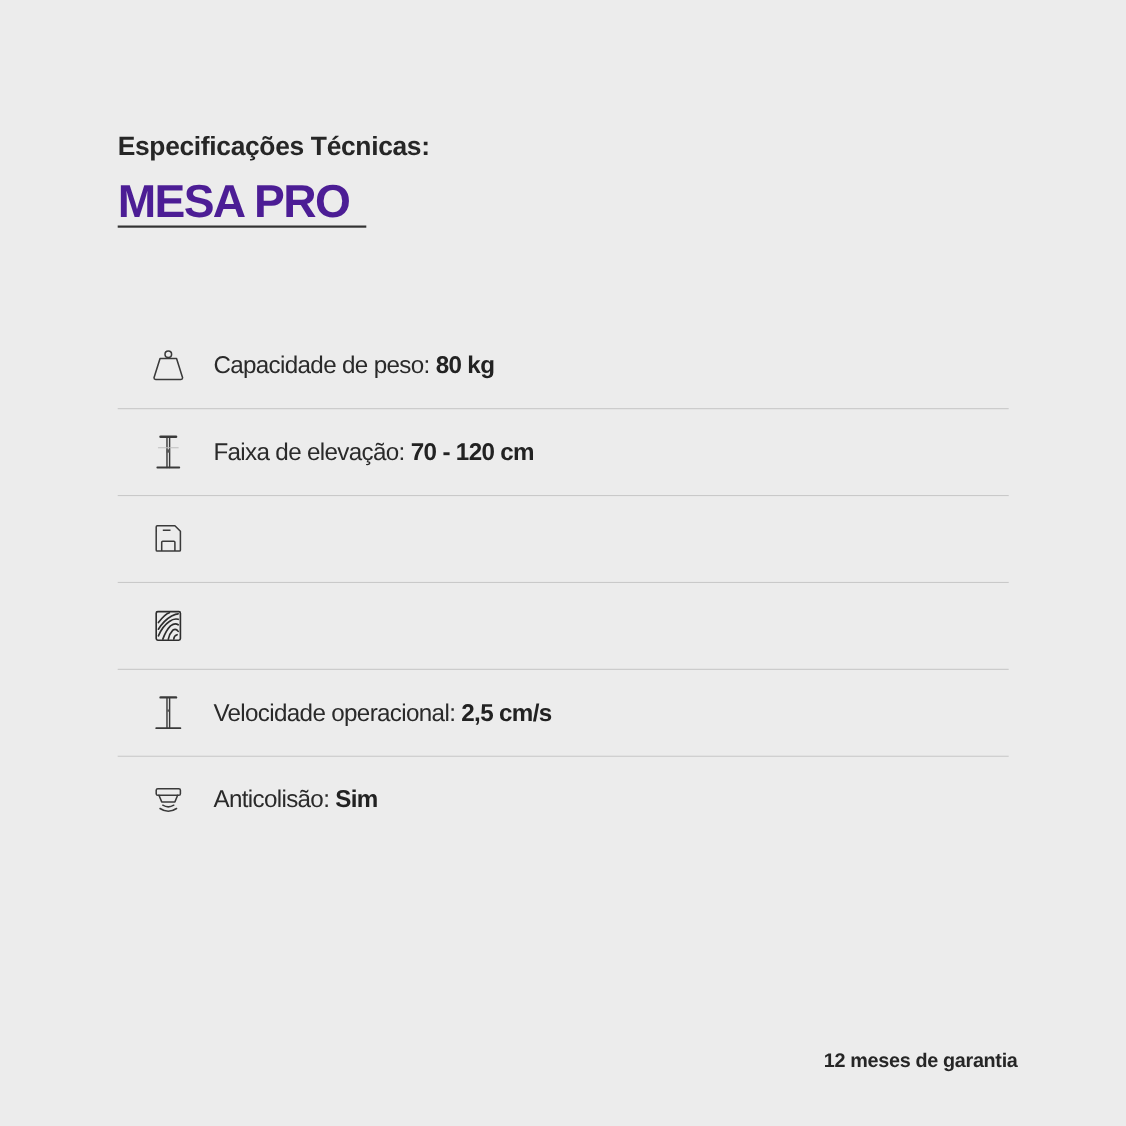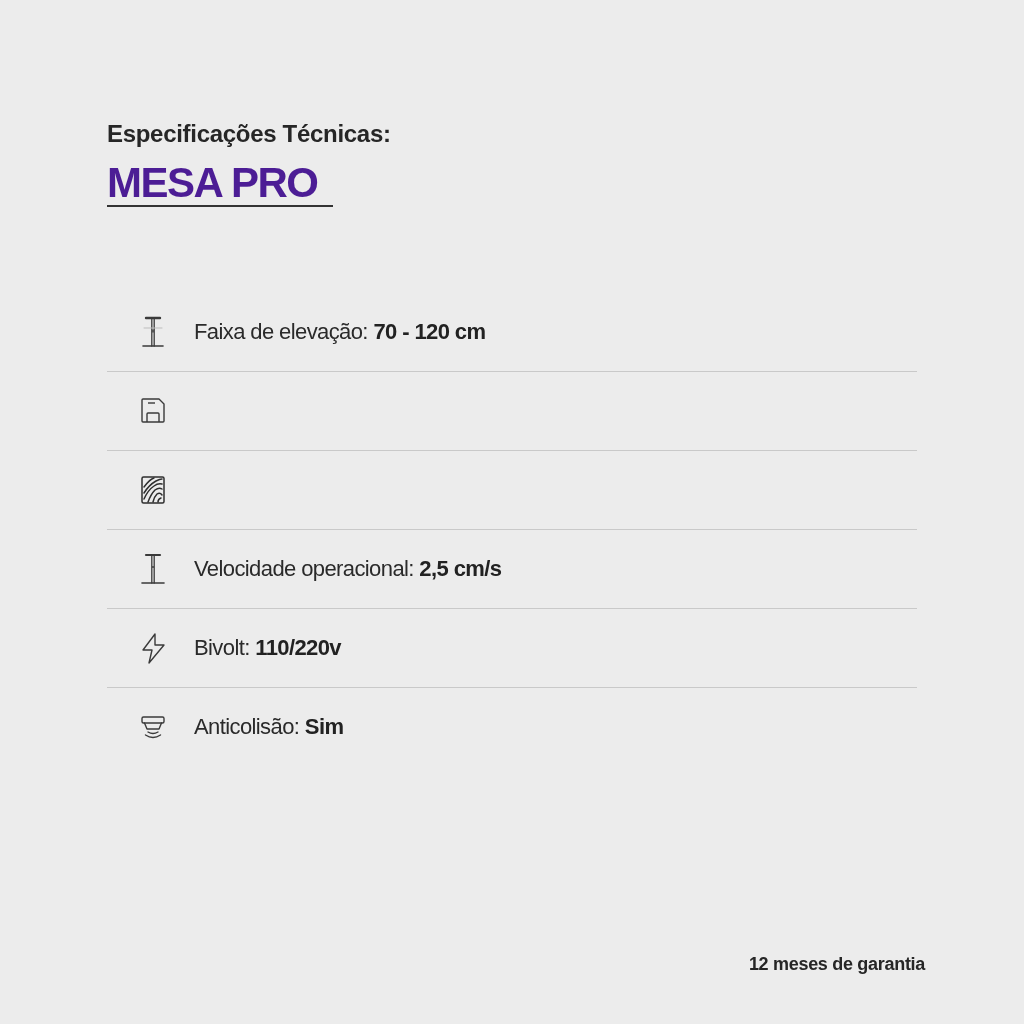--- a/index.html
+++ b/index.html
@@ -102,20 +102,31 @@
   </style>
 </head>
 <body>
 
 <div class="subtitle">Especificações Técnicas:</div>
 <div class="title">MESA PRO</div>
 <div class="title-underline"></div>
 
 <div class="spec-list">
 
+  <div class="spec-row divided">
+    <span class="spec-icon">
+      <svg viewBox="0 0 34 34" fill="none" stroke="#3a3a3a" stroke-width="1.4" stroke-linejoin="round">
+        <circle cx="17" cy="7" r="3"></circle>
+        <path d="M9.5 11 H24.5 L30 28.5 Q30 30 28.5 30 H5.5 Q4 30 4 28.5 Z"></path>
+      </svg>
+    </span>
+    <span class="spec-text">
+      <span class="spec-label">Capacidade de peso: </span><span class="spec-value">80 kg</span>
+    </span>
+  </div>
 
   <div class="spec-row divided">
     <span class="spec-icon">
       <svg viewBox="0 0 34 34" fill="none" stroke="#3a3a3a" stroke-linecap="round">
         <line x1="10" y1="3" x2="24" y2="3" stroke-width="2.4"></line>
         <line x1="15.8" y1="4" x2="15.8" y2="31" stroke-width="1.3"></line>
         <line x1="18.2" y1="4" x2="18.2" y2="31" stroke-width="1.3"></line>
         <line x1="8" y1="13" x2="26" y2="13" stroke="#bdbdbd" stroke-width="1"></line>
         <rect x="15.5" y="14.5" width="3" height="3" fill="#555" stroke="none"></rect>
         <line x1="7" y1="31" x2="27" y2="31" stroke-width="1.6"></line>
@@ -158,30 +169,20 @@
         <line x1="18.2" y1="4" x2="18.2" y2="31" stroke-width="1.3"></line>
         <rect x="16" y="14" width="2" height="2" fill="#555" stroke="none"></rect>
         <line x1="6" y1="31" x2="28" y2="31" stroke-width="1.6"></line>
       </svg>
     </span>
     <span class="spec-text">
       <span class="spec-label">Velocidade operacional: </span><span class="spec-value">2,5 cm/s</span>
     </span>
   </div>
 
-  <div class="spec-row divided">
-    <span class="spec-icon">
-      <svg viewBox="0 0 34 34" fill="none" stroke="#3a3a3a" stroke-width="1.4" stroke-linejoin="round">
-        <path d="M19 3 L7 19 H16 L13 32 L28 14 H19 Z"></path>
-      </svg>
-    </span>
-    <span class="spec-text">
-      <span class="spec-label">Bivolt: </span><span class="spec-value">110/220v</span>
-    </span>
-  </div>
 
   <div class="spec-row">
     <span class="spec-icon">
       <svg viewBox="0 0 34 34" fill="none" stroke="#3a3a3a" stroke-width="1.4" stroke-linecap="round" stroke-linejoin="round">
         <rect x="6" y="7" width="22" height="6" rx="1.5"></rect>
         <path d="M8.5 13 L11 19 H23 L25.5 13"></path>
         <path d="M12 22 Q17 25 22 22"></path>
         <path d="M9.5 25 Q17 30 24.5 25"></path>
       </svg>
     </span>

